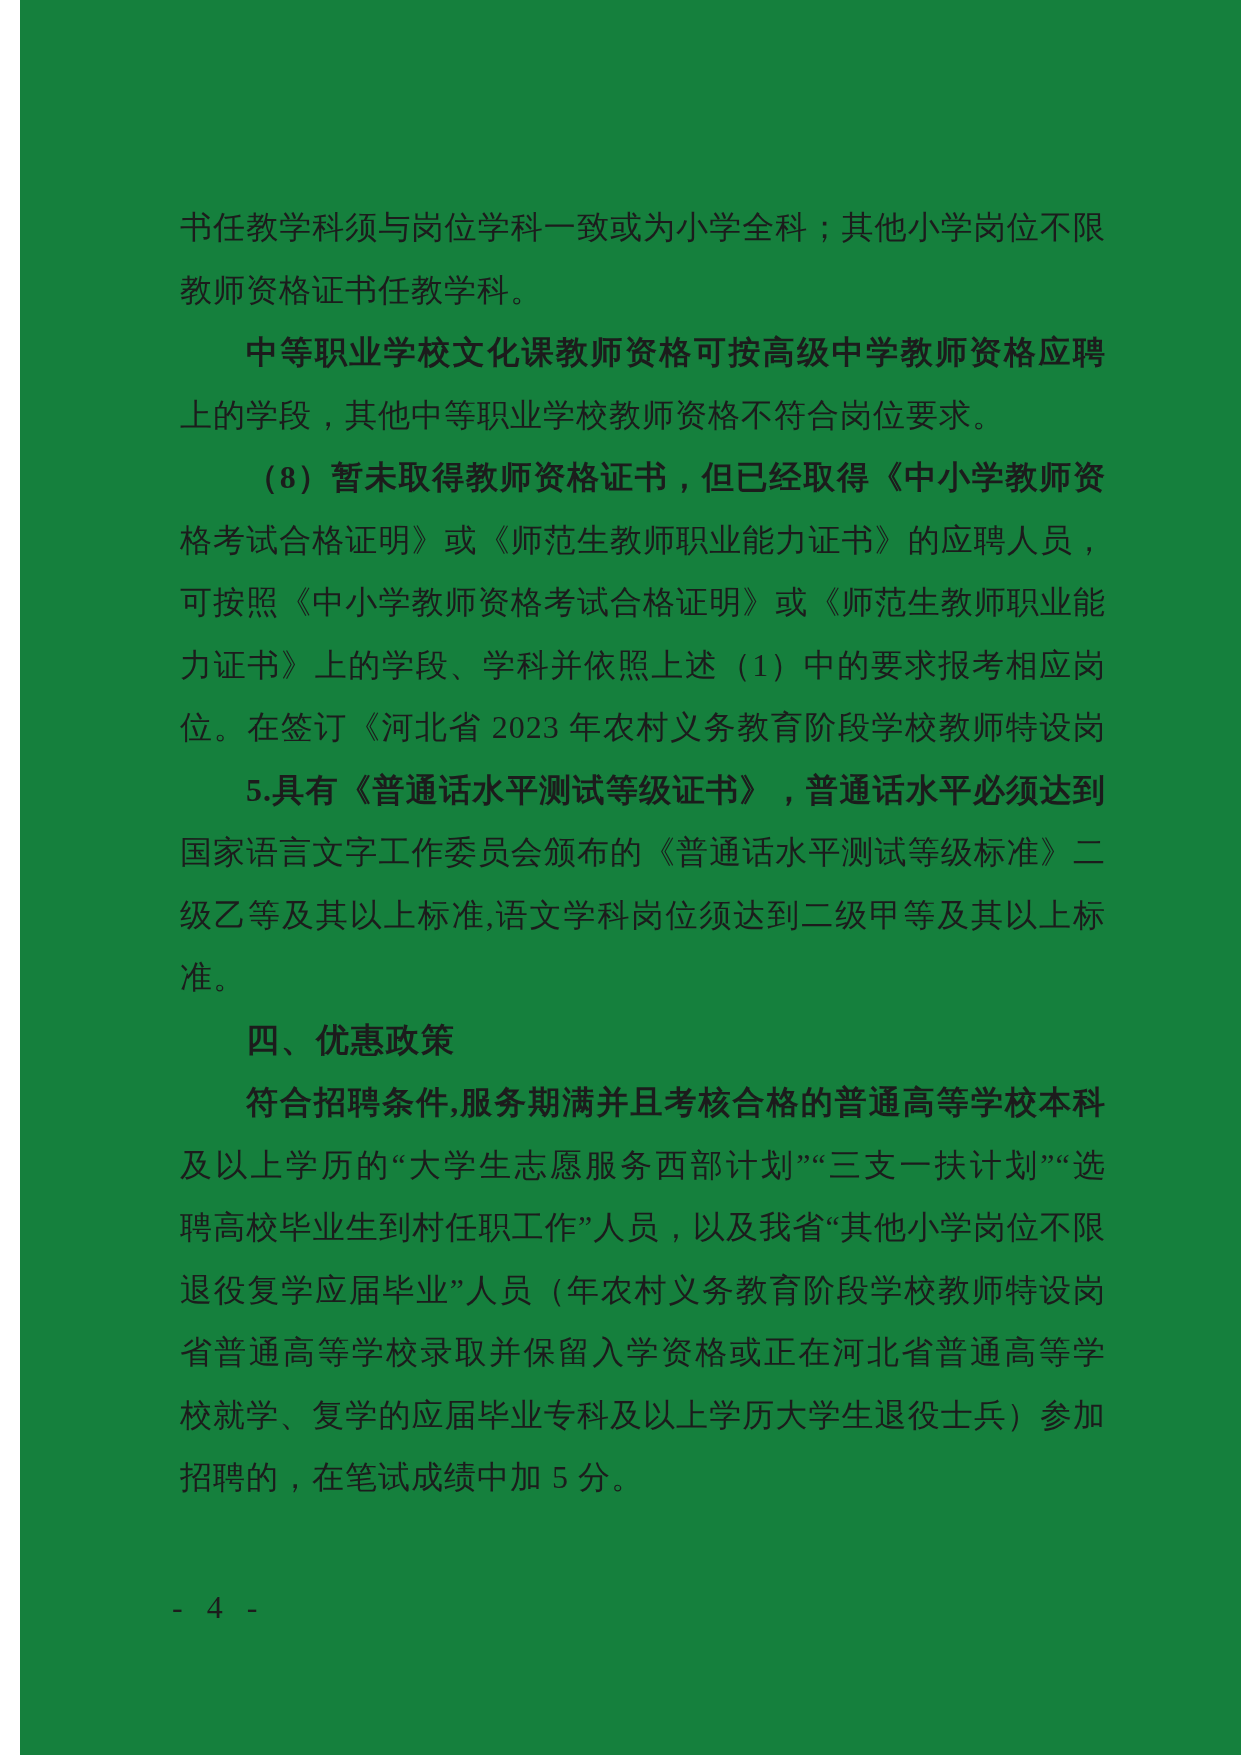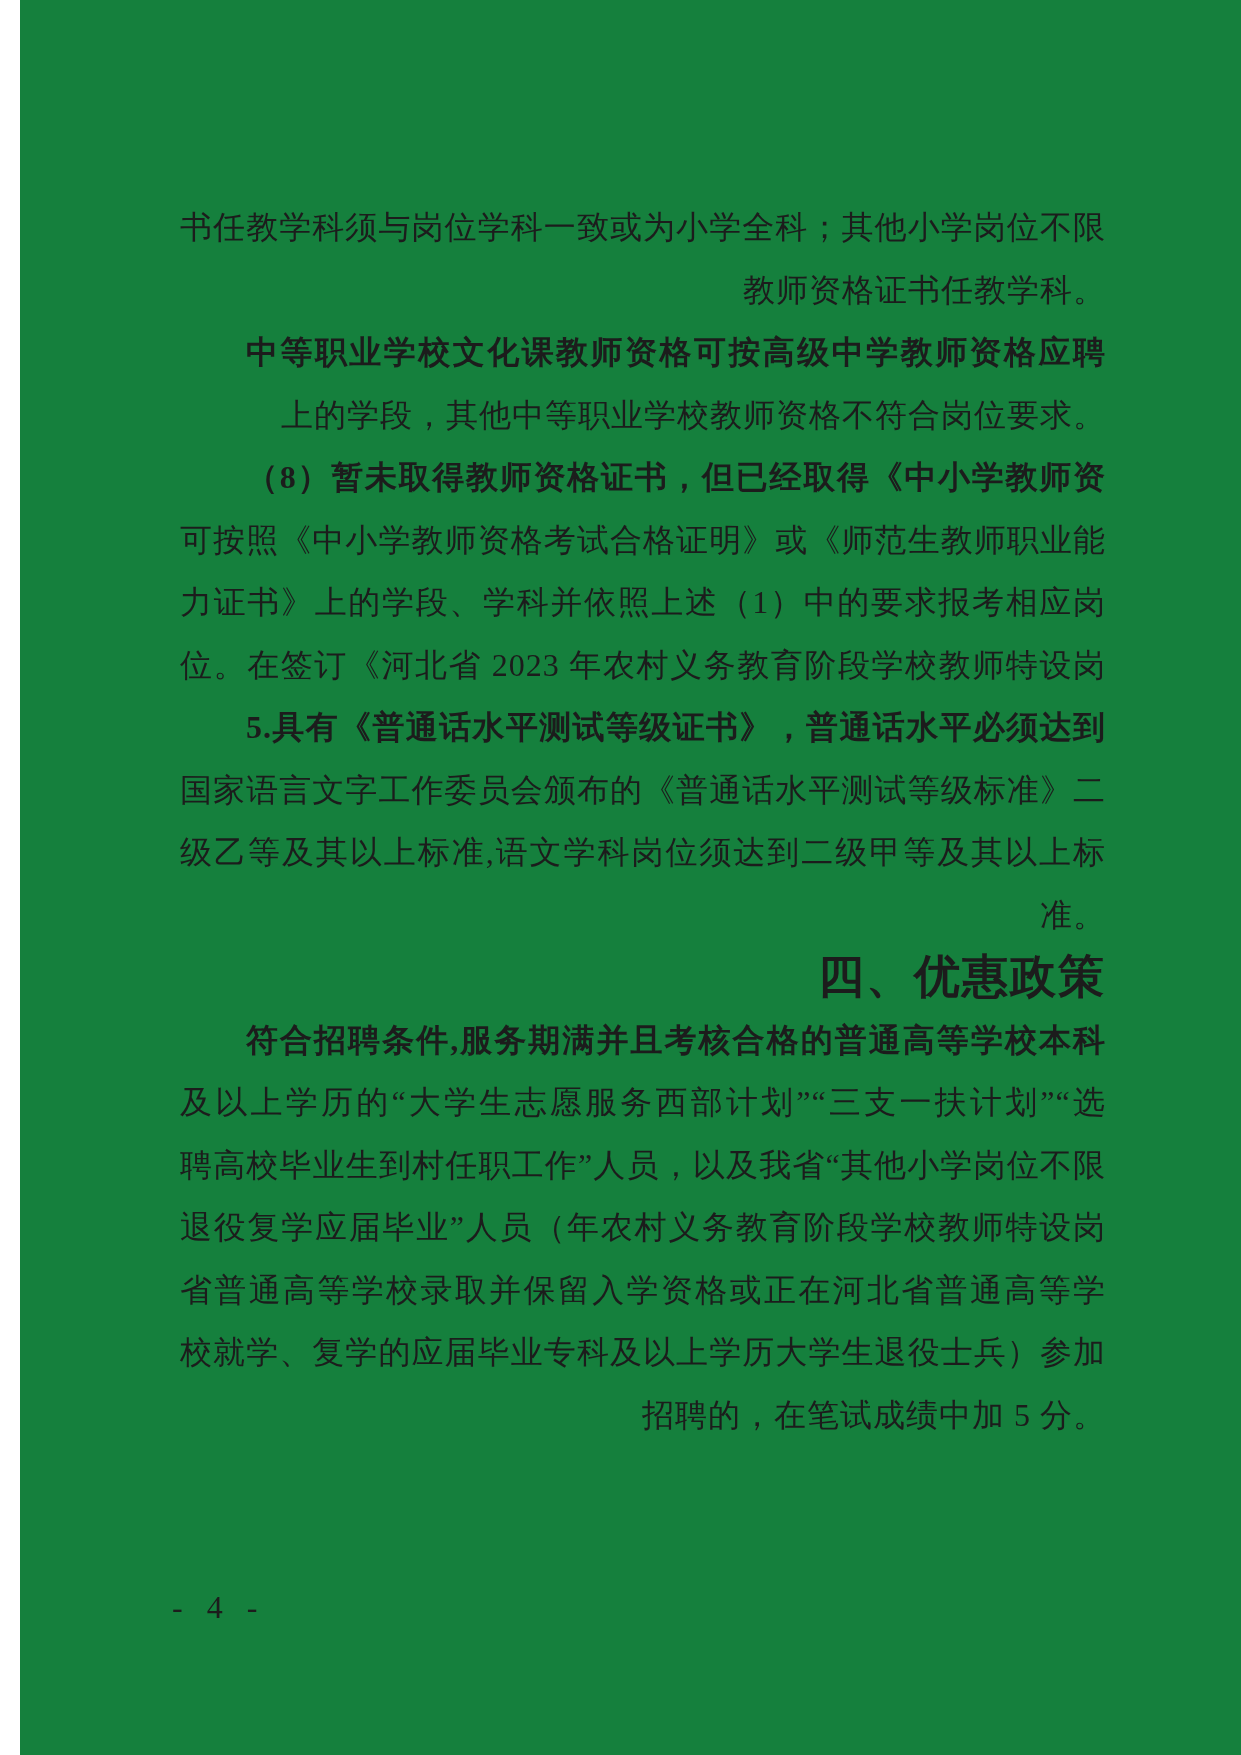--- a/index.html
+++ b/index.html
@@ -23,35 +23,35 @@
     top: 196px;
     width: 926px;
   }
   .line {
     height: 62.5px;
     line-height: 62.5px;
     font-size: 32px;
     letter-spacing: 1px;
     white-space: nowrap;
     overflow: visible;
-    text-align: right;
+    text-align: left;
   }
   .line.indent {
     text-indent: 66px;
     font-weight: bold;
   }
   .line.fill {
     white-space: normal;
     text-align: justify;
     text-align-last: justify;
   }
   .line.heading {
-    font-family: Liberation Serif, serif;
+    font-family: Liberation Sans, sans-serif;
     font-weight: bold;
-    font-size: 46px;
+    font-size: 33px;
     letter-spacing: 2px;
   }
   .page-footer {
     position: absolute;
     left: 152px;
     top: 1586px;
     height: 42px;
     line-height: 42px;
     font-size: 32px;
     letter-spacing: 8px;
@@ -62,20 +62,21 @@
 </head>
 <body>
 
 <div class="page">
   <div class="text-block">
       <div class="line fill">书任教学科须与岗位学科一致或为小学全科；其他小学岗位不限</div>
       <div class="line">教师资格证书任教学科。</div>
       <div class="line indent fill">中等职业学校文化课教师资格可按高级中学教师资格应聘</div>
       <div class="line">上的学段，其他中等职业学校教师资格不符合岗位要求。</div>
       <div class="line indent fill">（8）暂未取得教师资格证书，但已经取得《中小学教师资</div>
+      <div class="line fill">格考试合格证明》或《师范生教师职业能力证书》的应聘人员，</div>
       <div class="line fill">可按照《中小学教师资格考试合格证明》或《师范生教师职业能</div>
       <div class="line fill">力证书》上的学段、学科并依照上述（1）中的要求报考相应岗</div>
       <div class="line fill">位。在签订《河北省 2023 年农村义务教育阶段学校教师特设岗</div>
       <div class="line indent fill">5.具有《普通话水平测试等级证书》，普通话水平必须达到</div>
       <div class="line fill">国家语言文字工作委员会颁布的《普通话水平测试等级标准》二</div>
       <div class="line fill">级乙等及其以上标准,语文学科岗位须达到二级甲等及其以上标</div>
       <div class="line">准。</div>
       <div class="line indent heading">四、优惠政策</div>
       <div class="line indent fill">符合招聘条件,服务期满并且考核合格的普通高等学校本科</div>
       <div class="line fill">及以上学历的“大学生志愿服务西部计划”“三支一扶计划”“选</div>

